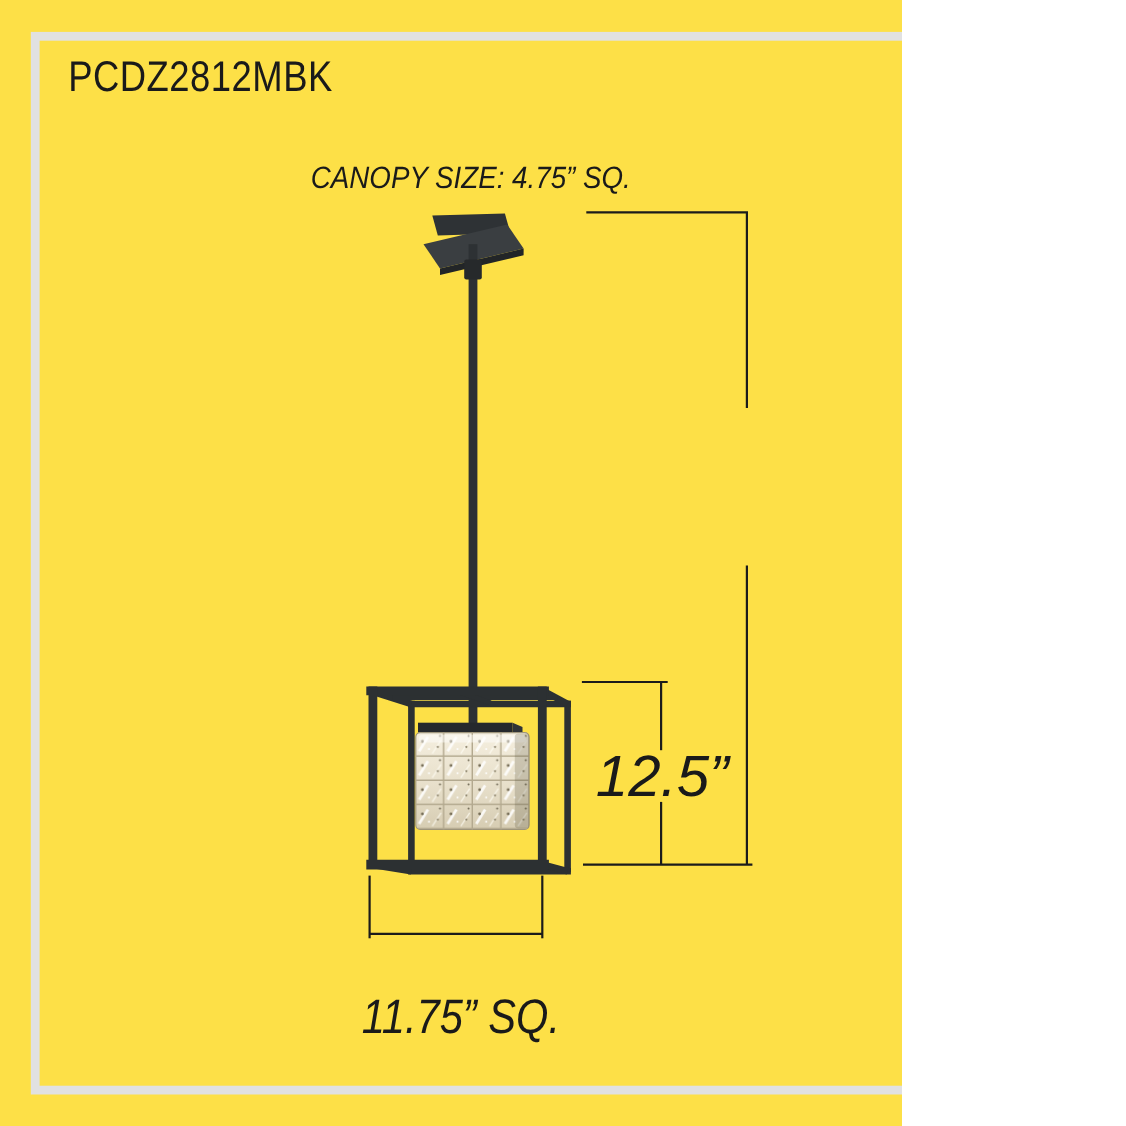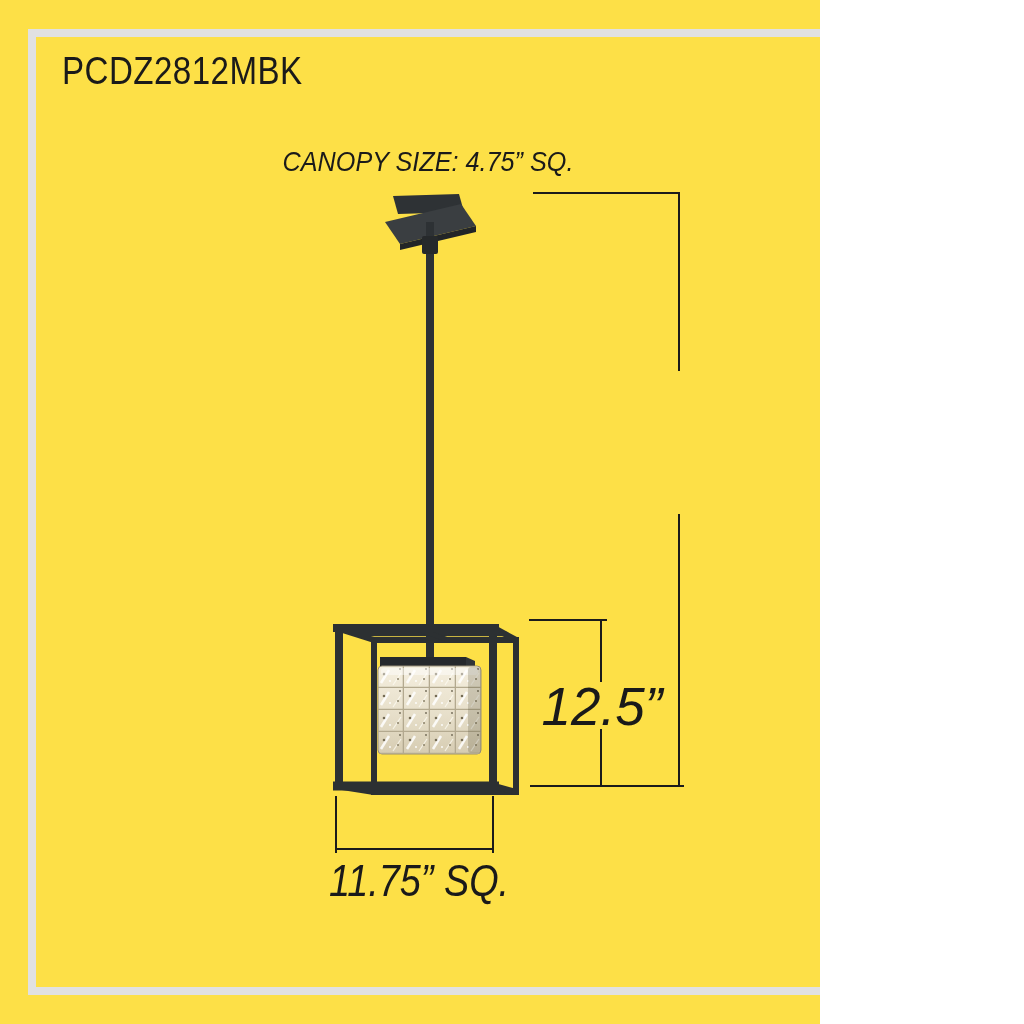--- a/index.html
+++ b/index.html
@@ -21,21 +21,21 @@
   .canopy-label .squeeze{display:inline-block;transform:scaleX(.9);transform-origin:center;}
   .adjustable-block{
     position:absolute;left:680px;top:371px;transform:translateX(-50%);
     display:flex;flex-direction:column;align-items:center;text-align:center;
   }
   .adjustable-block .line1{font-size:21px;line-height:30px;white-space:nowrap;}
   .adjustable-block .big{font-size:40px;line-height:42px;white-space:nowrap;}
   .adjustable-block .line3{font-size:22px;line-height:26px;white-space:nowrap;}
   .adjustable-block .big2{font-size:40px;line-height:44px;white-space:nowrap;}
   .height-label{left:602px;top:684px;transform:translateX(-50%);font-size:53px;line-height:46px;}
-  .width-label{left:419px;top:858px;transform:translateX(-50%);font-size:44px;line-height:46px;}
+  .width-label{left:419px;top:902px;transform:translateX(-50%);font-size:44px;line-height:46px;}
   .width-label .squeeze{display:inline-block;transform:scaleX(.86);transform-origin:center;}
   .note{
     position:absolute;left:519px;top:948px;transform:translateX(-50%);
     font-size:27px;line-height:30px;white-space:pre;
   }
   .note .squeeze{display:inline-block;transform:scaleX(.8);transform-origin:center;white-space:pre;}
   svg.diagram{position:absolute;left:0;top:0;}
 </style>
 </head>
 <body>

